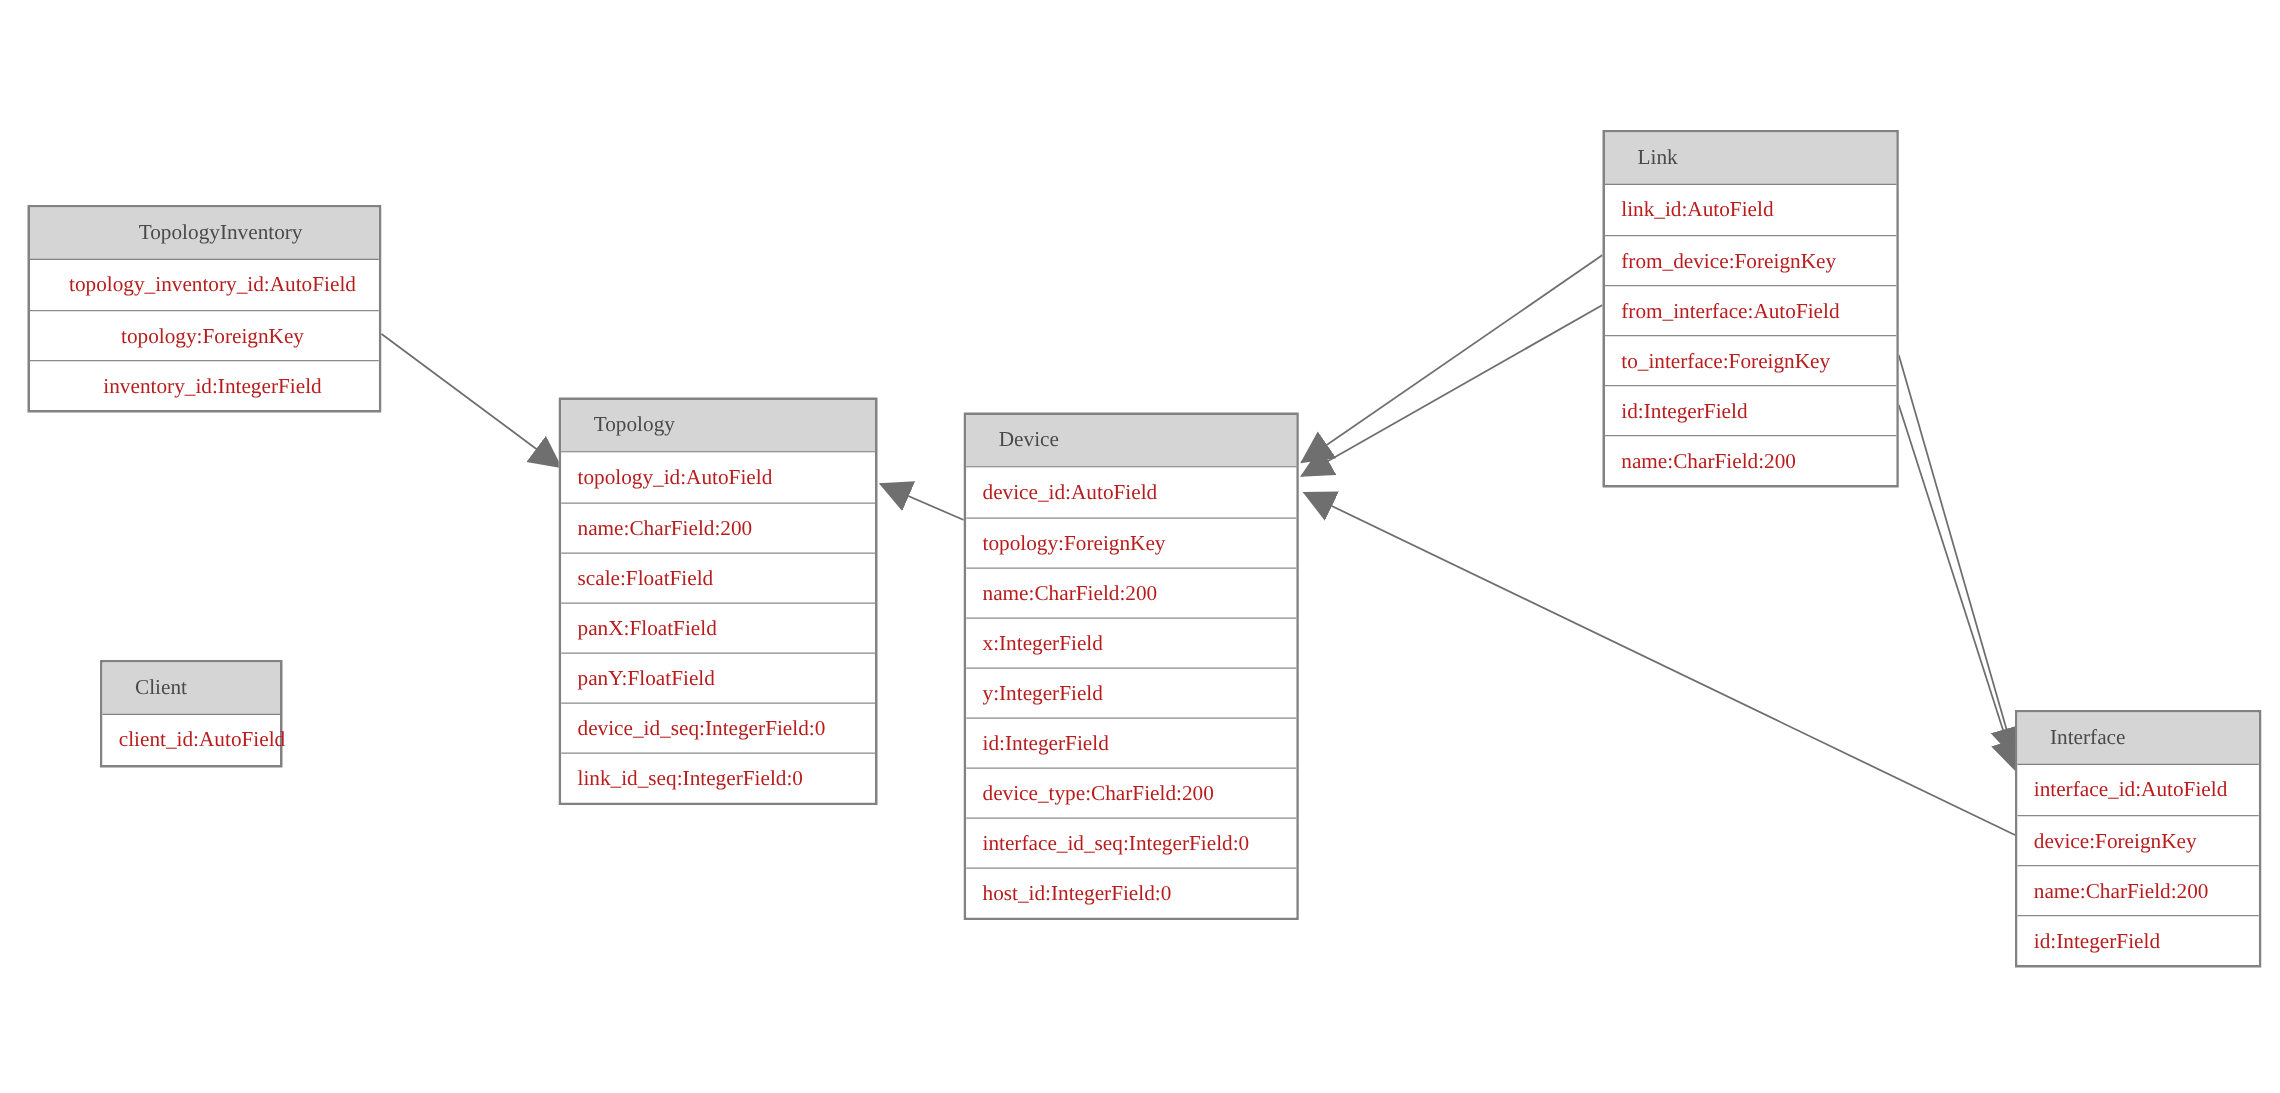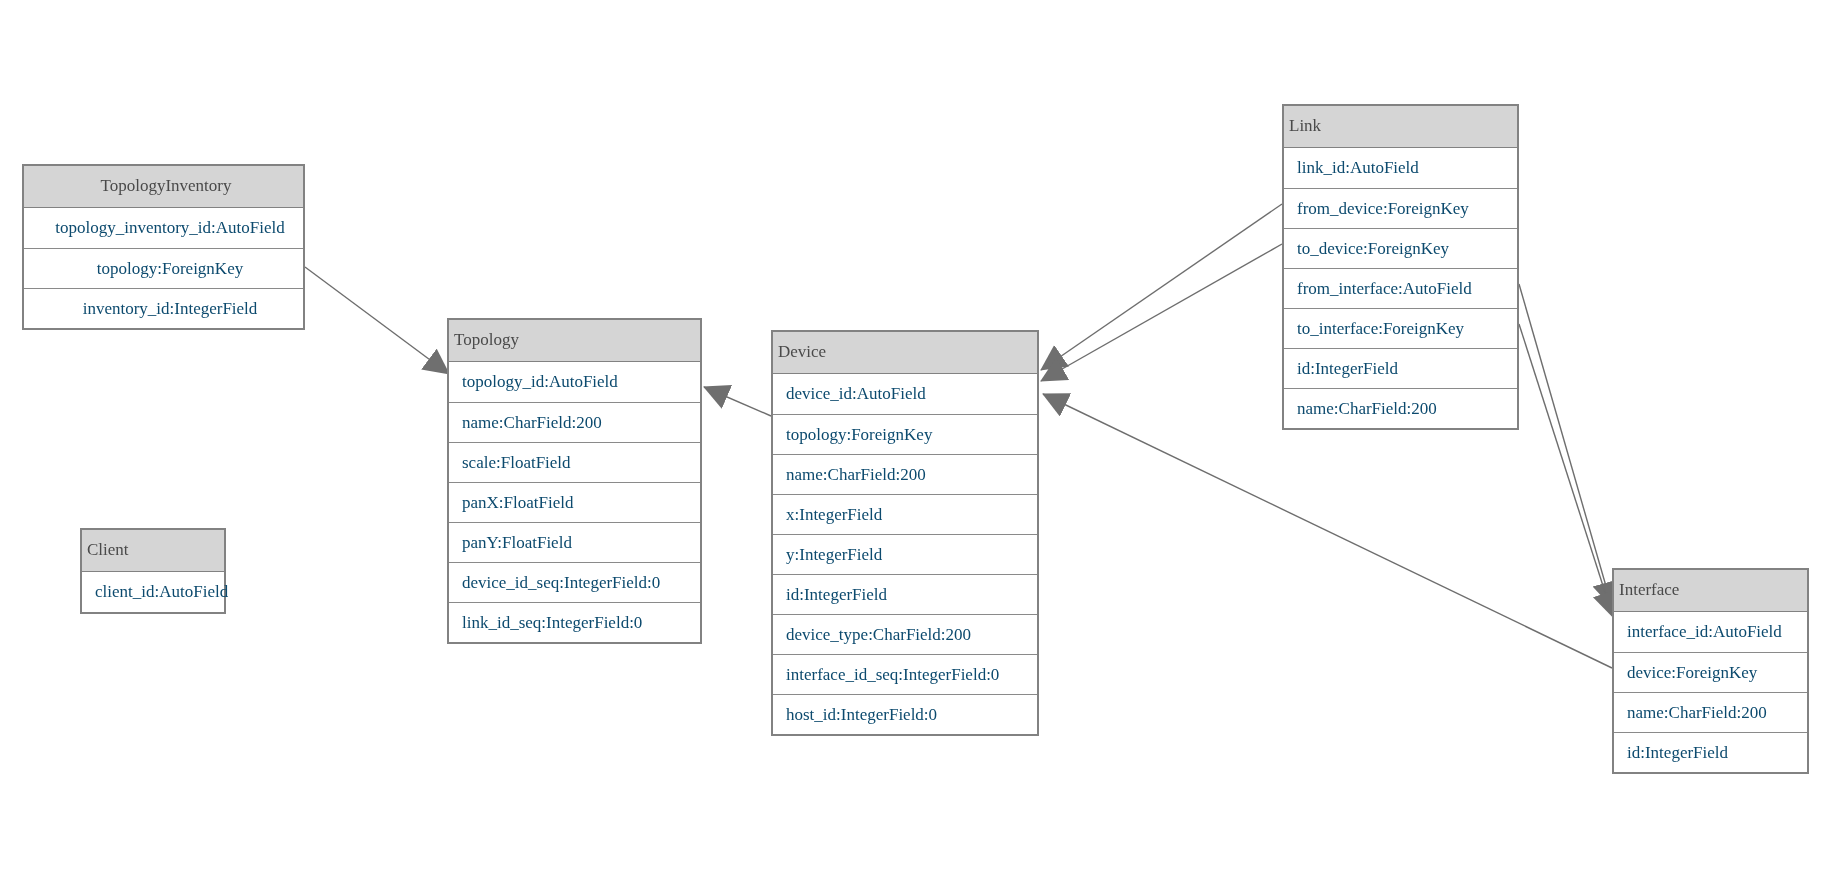--- a/index.html
+++ b/index.html
@@ -8,26 +8,26 @@
     font-family:"Liberation Serif","DejaVu Serif",serif;
   }
   .edges{position:absolute;left:0;top:0;width:1824px;height:874px;}
   .entity{
     position:absolute;box-sizing:border-box;background:#ffffff;
     border:2px solid #828282;
   }
   .entity-header{
     box-sizing:border-box;height:42px;line-height:40px;
     background:#d5d5d5;border-bottom:1px solid #828282;
-    padding-left:5px;font-size:17px;color:#4a4a4a;white-space:nowrap;
+    padding-left:26px;font-size:17px;color:#4a4a4a;white-space:nowrap;
   }
   .entity-row{
     box-sizing:border-box;height:40px;line-height:39px;
     border-top:1px solid #8a8a8a;
-    padding-left:13px;font-size:17px;color:#0c4a6e;white-space:nowrap;background:#ffffff;
+    padding-left:13px;font-size:17px;color:#b91c1c;white-space:nowrap;background:#ffffff;
   }
   .entity-row.first{border-top:none;}
 </style>
 </head>
 <body>
 
 <div class="stage">
   <svg class="edges" width="1824" height="874" viewBox="0 0 1824 874" xmlns="http://www.w3.org/2000/svg">
     <defs>
       <marker id="arrowhead" markerUnits="userSpaceOnUse" markerWidth="30" markerHeight="28" refX="25" refY="13" orient="auto">
@@ -74,21 +74,20 @@
         <div class="entity-row">y:IntegerField</div>
         <div class="entity-row">id:IntegerField</div>
         <div class="entity-row">device_type:CharField:200</div>
         <div class="entity-row">interface_id_seq:IntegerField:0</div>
         <div class="entity-row">host_id:IntegerField:0</div>
       </div>
       <div class="entity" style="left: 1282px; top: 104px; width: 237px;">
         <div class="entity-header">Link</div>
         <div class="entity-row first">link_id:AutoField</div>
         <div class="entity-row">from_device:ForeignKey</div>
-        <div class="entity-row">to_device:ForeignKey</div>
         <div class="entity-row">from_interface:AutoField</div>
         <div class="entity-row">to_interface:ForeignKey</div>
         <div class="entity-row">id:IntegerField</div>
         <div class="entity-row">name:CharField:200</div>
       </div>
       <div class="entity" style="left: 1612px; top: 568px; width: 197px;">
         <div class="entity-header">Interface</div>
         <div class="entity-row first">interface_id:AutoField</div>
         <div class="entity-row">device:ForeignKey</div>
         <div class="entity-row">name:CharField:200</div>

